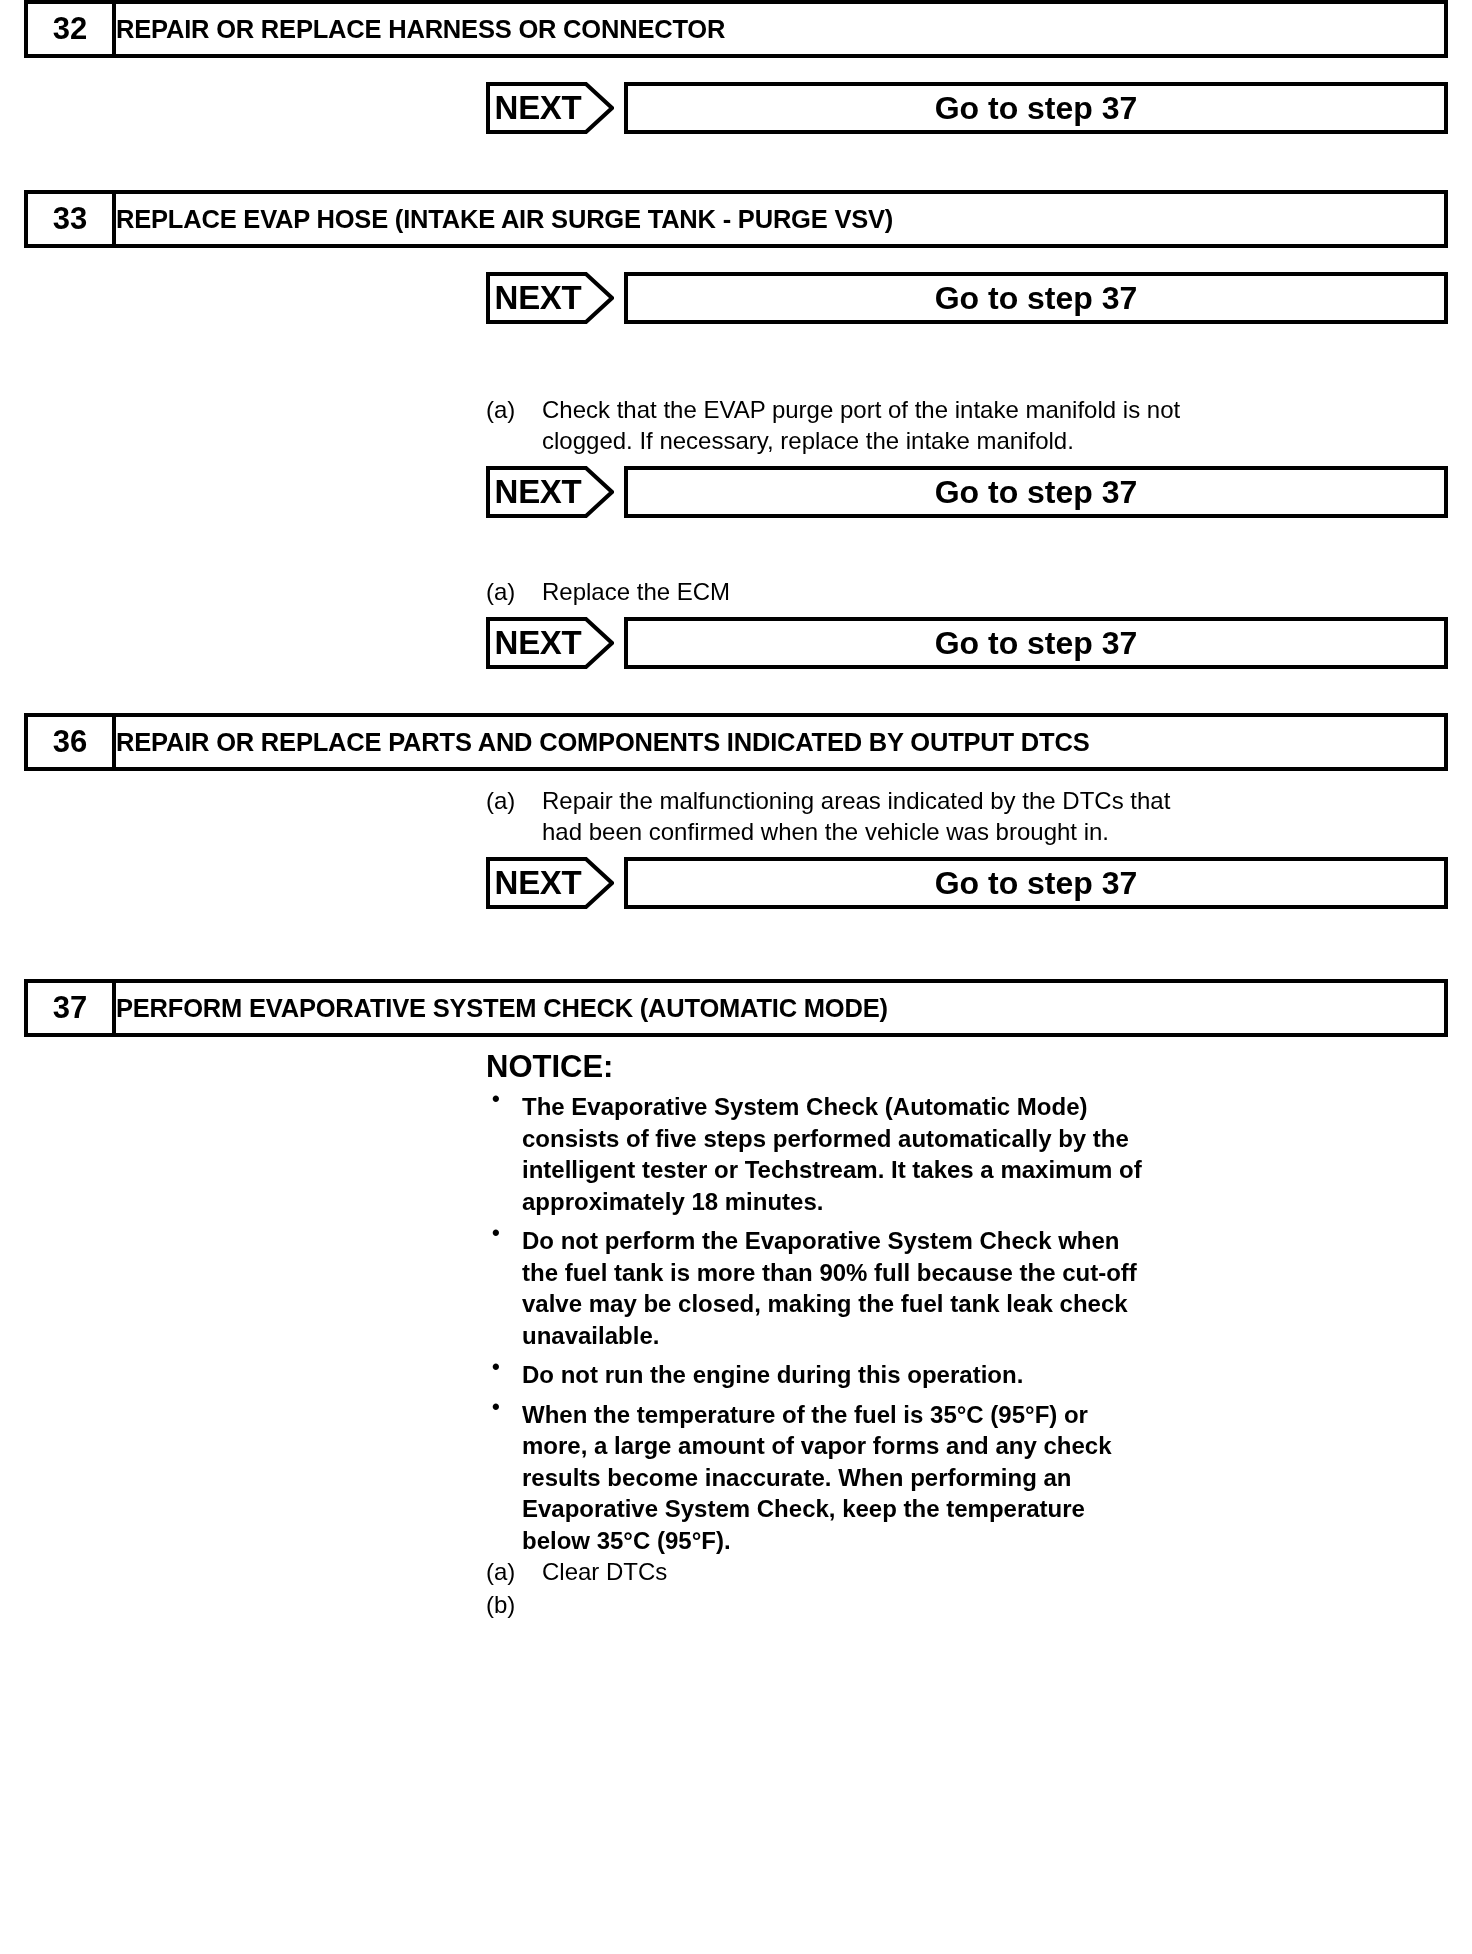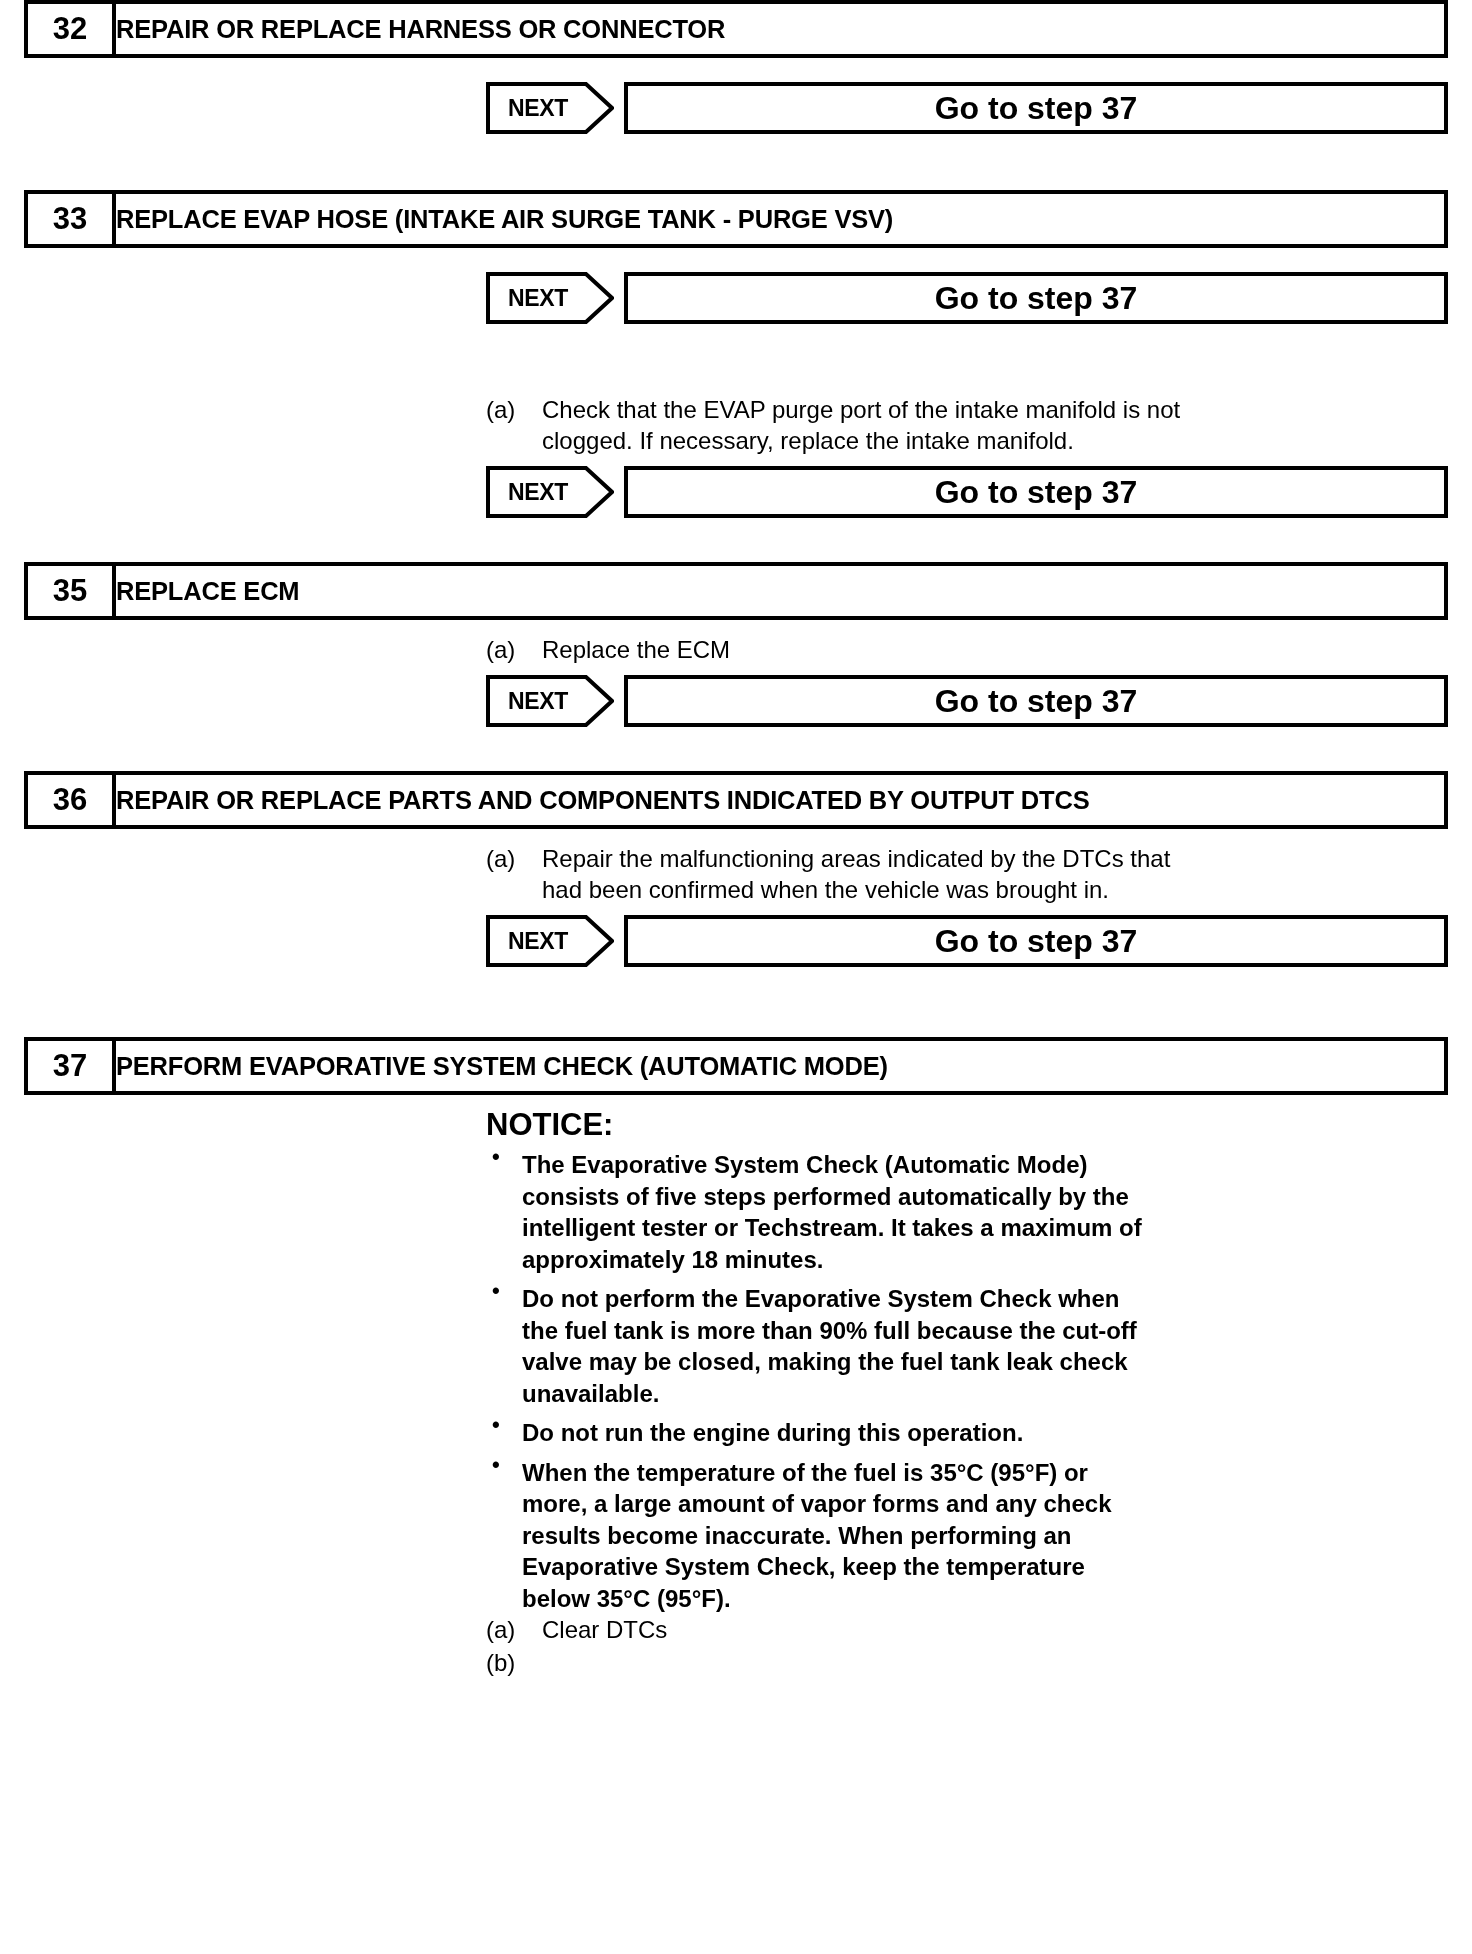--- a/index.html
+++ b/index.html
@@ -106,21 +106,21 @@
   }
   .next-tag .next-label {
     position: absolute;
     left: 0;
     top: 0;
     width: 104px;
     height: 52px;
     display: flex;
     align-items: center;
     justify-content: center;
-    font-size: 23px;
+    font-size: 33px;
     font-weight: bold;
     letter-spacing: -0.3px;
   }
 
   .next-target {
     flex: 1 1 auto;
     border: 4px solid #000;
     box-sizing: border-box;
     height: 52px;
     display: flex;
@@ -229,24 +229,20 @@
           <div class="next-label">NEXT</div>
         </div>
         <div class="next-target">Go to step 37</div>
       </div>
     </div>
   </div>
 
   <div class="spacer-sm"></div>
 
   <div class="step-block">
-    <div class="step-header">
-      <div class="step-number">35</div>
-      <div class="step-title">REPLACE ECM</div>
-    </div>
     <div class="step-body">
       <div class="instr-row">
         <div class="instr-label">(a)</div>
         <div class="instr-text">Replace the ECM</div>
       </div>
       <div class="next-row">
         <div class="next-tag">
           <svg viewBox="0 0 128 52" xmlns="http://www.w3.org/2000/svg">
             <path d="M2,2 L100,2 L126,26 L100,50 L2,50 Z" fill="#ffffff" stroke="#000000" stroke-width="4" stroke-linejoin="miter"></path>
           </svg>

